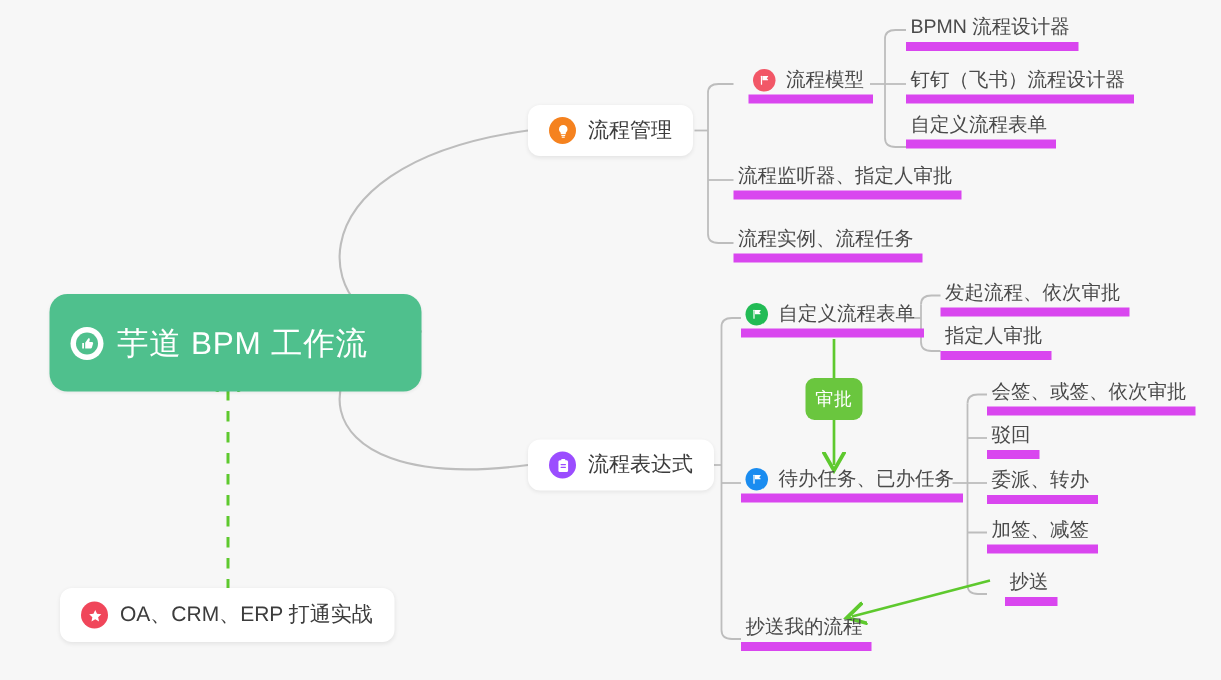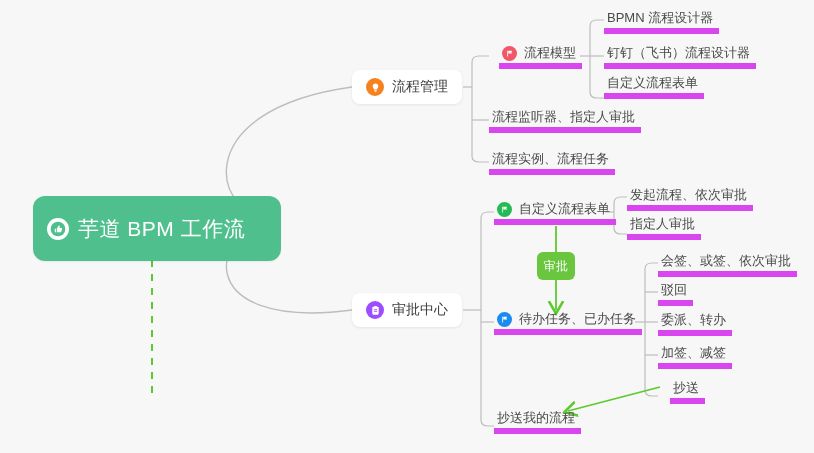--- a/index.html
+++ b/index.html
@@ -215,21 +215,21 @@
 
   <div class="card" style="left:352px; top:293px; height:34px;">
     <span class="ic ic-purple">
       <svg width="11" height="11" viewBox="0 0 24 24">
         <rect x="5" y="4" width="14" height="17" rx="2.2" fill="#ffffff"></rect>
         <rect x="9" y="2" width="6" height="3.6" rx="1.2" fill="#ffffff"></rect>
         <rect x="8" y="9.5" width="8" height="1.7" rx="0.85" fill="#9b4dff"></rect>
         <rect x="8" y="13.5" width="8" height="1.7" rx="0.85" fill="#9b4dff"></rect>
       </svg>
     </span>
-    <span class="txt">审批中心</span>
+    <span class="txt">流程表达式</span>
   </div>
 
   <div class="leaf" style="left:499px; top:43px;">
     <span class="ic ic-red" style="width:15px;height:15px;">
       <svg width="9" height="9" viewBox="0 0 24 24">
         <rect x="6" y="4" width="2.2" height="16" rx="1" fill="#ffffff"></rect>
         <path d="M8.8 4.6 L18 4.6 C19 4.6 19.3 5.6 18.6 6.3 L16.4 8.4 L18.6 10.5
                  C19.3 11.2 19 12.2 18 12.2 L8.8 12.2 Z" fill="#ffffff"></path>
       </svg>
     </span>
@@ -305,14 +305,23 @@
   <div class="leaf no-icon" style="left:658px; top:378px;margin-left:12px;">
     <span class="txt">抄送</span>
   </div>
 
   <div class="leaf no-icon" style="left:494px; top:408px;">
     <span class="txt">抄送我的流程</span>
   </div>
 
   <div class="badge-approve">审批</div>
 
+  <div class="card" style="left:40px; top:392px; height:36px;">
+    <span class="ic ic-star">
+      <svg width="11" height="11" viewBox="0 0 24 24">
+        <path d="M12 3.5 L14.6 9.2 L20.8 9.9 L16.2 14.1 L17.5 20.2
+                 L12 17.1 L6.5 20.2 L7.8 14.1 L3.2 9.9 L9.4 9.2 Z" fill="#ffffff"></path>
+      </svg>
+    </span>
+    <span class="txt">OA、CRM、ERP 打通实战</span>
+  </div>
 
 </div>
 
 </body></html>

